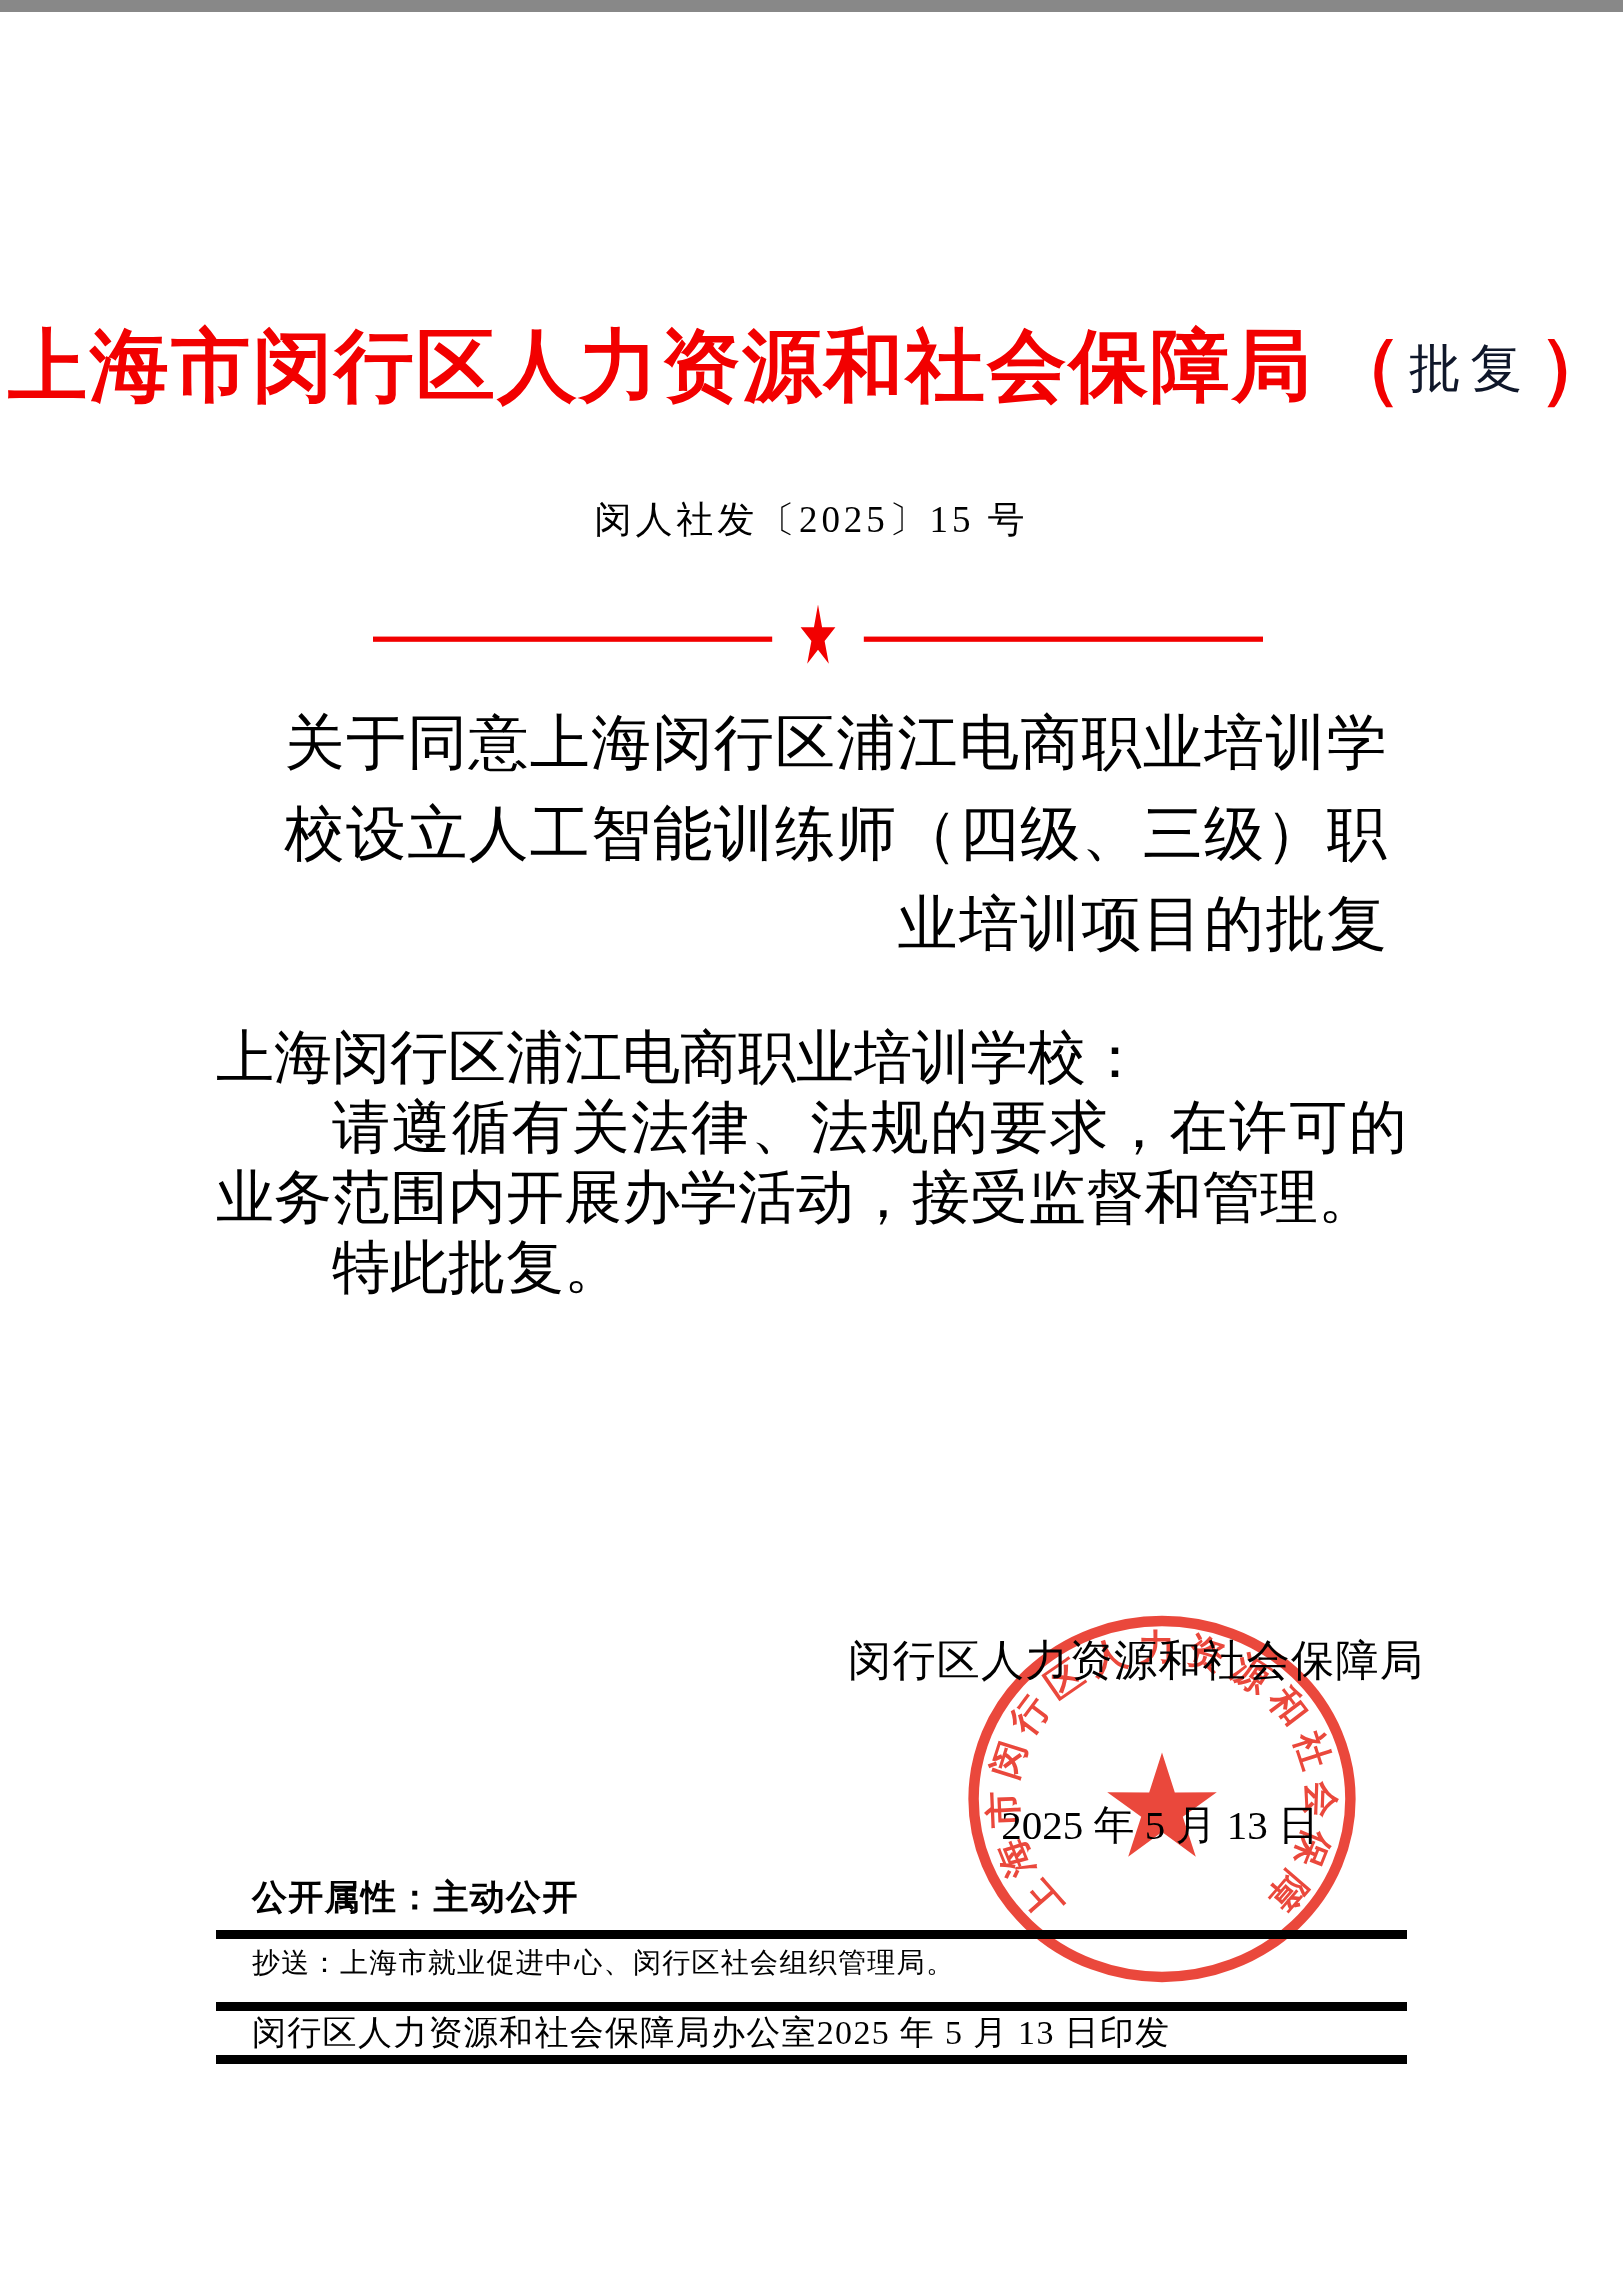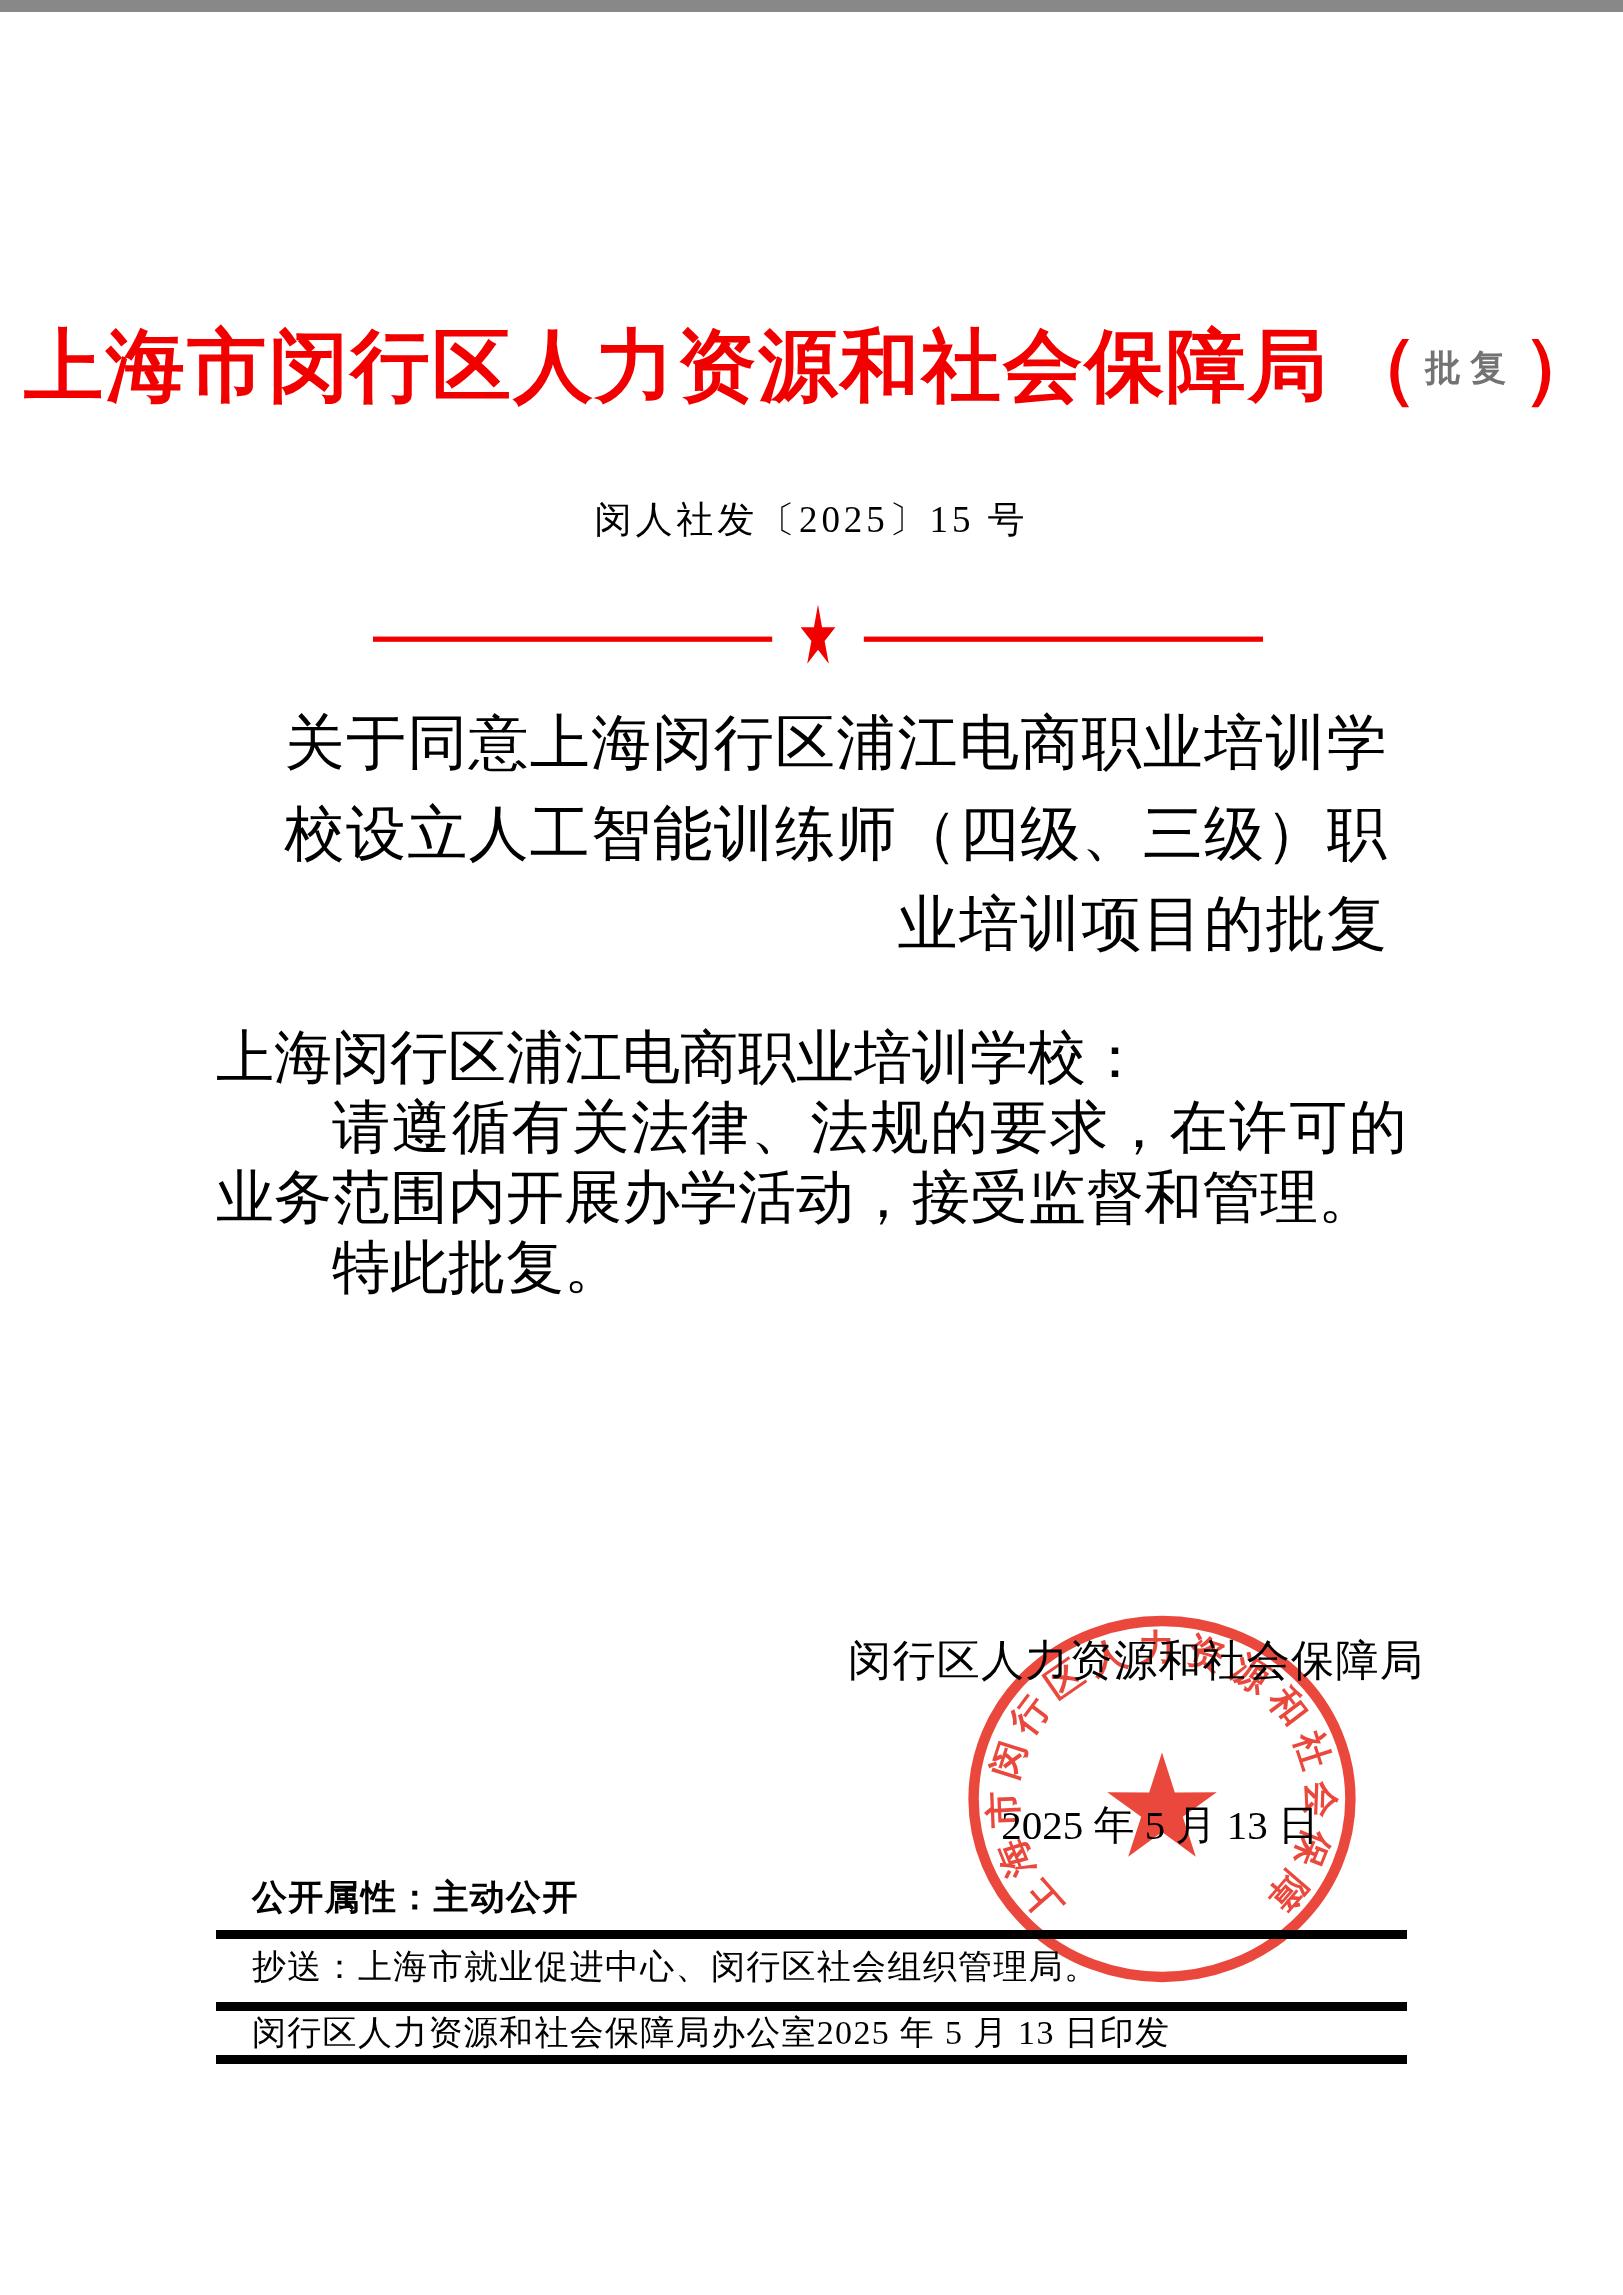--- a/index.html
+++ b/index.html
@@ -20,21 +20,21 @@
   }
   .doc-header .bureau {
     font-size:79px; font-weight:bold; color:#f20000;
     letter-spacing:2.6px;
   }
   .doc-header .paren {
     font-size:77px; font-weight:bold; color:#f20000; line-height:1;
   }
   .doc-header .paren.open { margin-left:11.8px; }
   .doc-header .doctype {
-    font-size:36px; font-weight:bold; color:#737373;
+    font-size:52px; font-weight:normal; color:#0f172a;
     letter-spacing:9.2px; margin:0 6.5px; padding-top:3.9px;
   }
   
   .doc-number {
     position:absolute; top:483px; left:0; width:100%;
     text-align:center; font-size:37px; letter-spacing:3.9px;
   }
   
   .divider { position:absolute; top:589px; left:373px; }
   
@@ -65,21 +65,21 @@
     position:absolute; top:1862px; left:252px;
     font-family:"Liberation Sans","DejaVu Sans",sans-serif;
     font-weight:bold; font-size:35px; letter-spacing:1.3px;
   }
   .rule { position:absolute; left:216px; width:1191px; height:8.5px; background:#000; }
   .rule-1 { top:1918px; }
   .rule-2 { top:1990px; }
   .rule-3 { top:2043px; }
   .footer-cc {
     position:absolute; top:1932px; left:252px;
-    font-size:34px; letter-spacing:1.3px;
+    font-size:28px; letter-spacing:1.3px;
   }
   .footer-office-row {
     position:absolute; top:1998px; left:216px; width:1191px;
     display:flex; 
     box-sizing:border-box; padding:0 19.6px 0 36px;
     font-size:34px; letter-spacing:1.3px;
   }
 </style>
 </head>
 <body>

